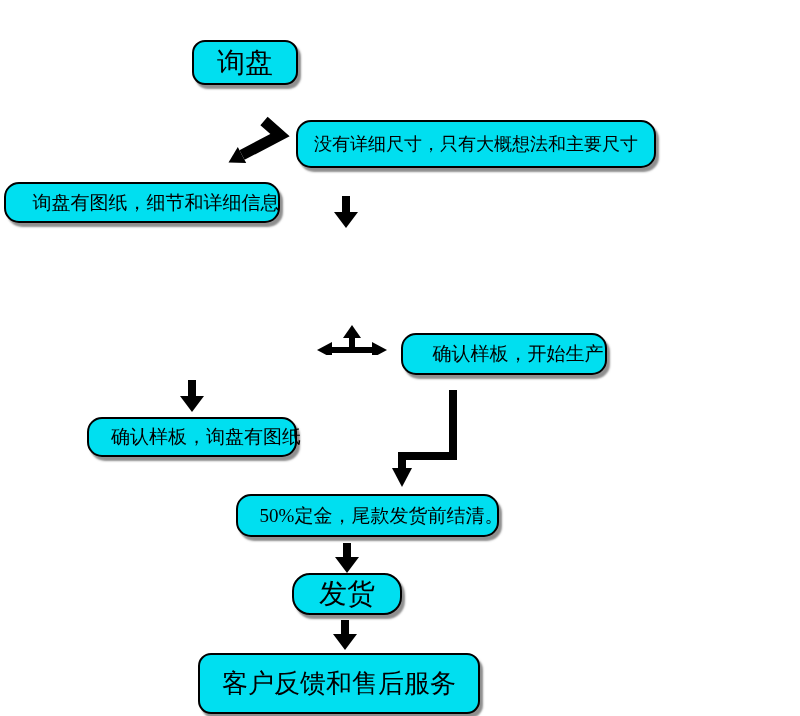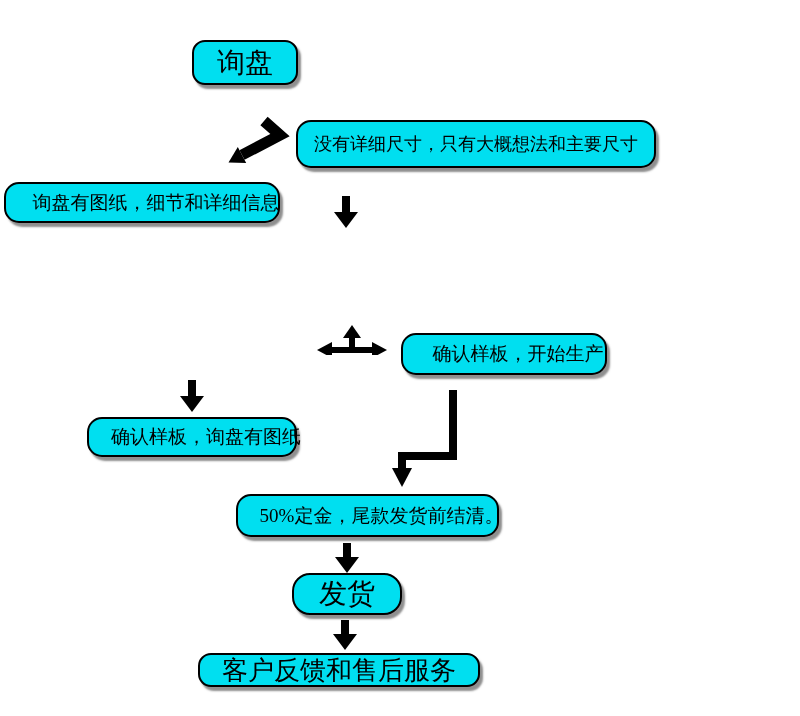--- a/index.html
+++ b/index.html
@@ -34,21 +34,21 @@
   
   #n-inquiry            { left: 192px; top: 40px;  width: 106px; height: 45px; }
   #n-no-dimensions      { left: 296px; top: 120px; width: 360px; height: 48px; }
   #n-with-drawings      { left: 4px;   top: 182px; width: 276px; height: 41px; }
   #n-quote              { left: 292px; top: 245px; width: 105px; height: 46px; }
   #n-confirm-sample     { left: 30px;  top: 334px; width: 280px; height: 39px; }
   #n-confirm-production { left: 401px; top: 333px; width: 206px; height: 42px; }
   #n-sample-production  { left: 87px;  top: 417px; width: 210px; height: 40px; }
   #n-deposit            { left: 236px; top: 494px; width: 263px; height: 43px; }
   #n-ship               { left: 292px; top: 573px; width: 110px; height: 42px; border-radius: 18px; }
-  #n-feedback           { left: 198px; top: 653px; width: 282px; height: 34px; justify-content: center; }
+  #n-feedback           { left: 198px; top: 653px; width: 282px; height: 61px; justify-content: center; }
 
   
   #a-bent   { left: 222px; top: 116px; }
   #a-down1  { left: 333px; top: 196px; }
   #a-3way   { left: 316px; top: 325px; }
   #a-down2  { left: 179px; top: 380px; }
   #a-elbow  { left: 392px; top: 390px; }
   #a-down3  { left: 334px; top: 543px; }
   #a-down4  { left: 332px; top: 620px; }
 </style>

